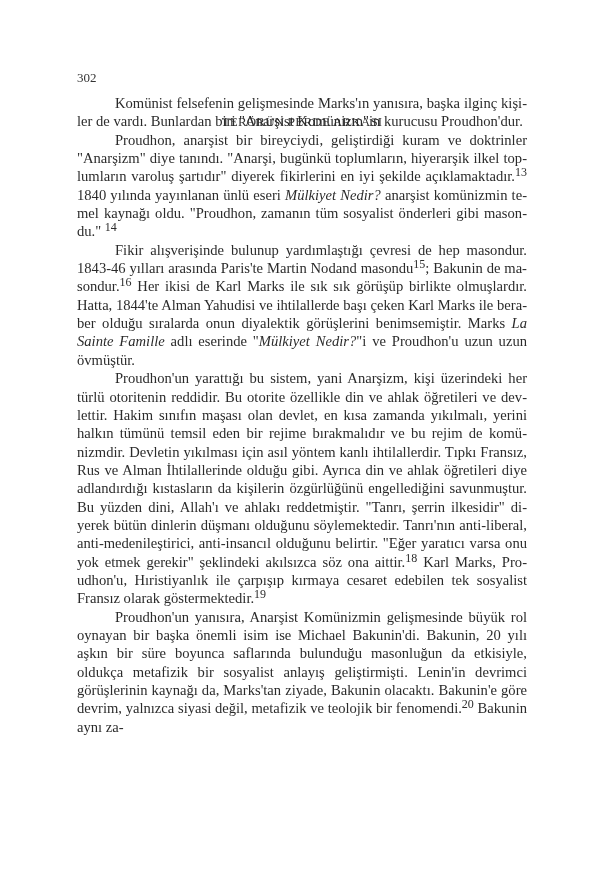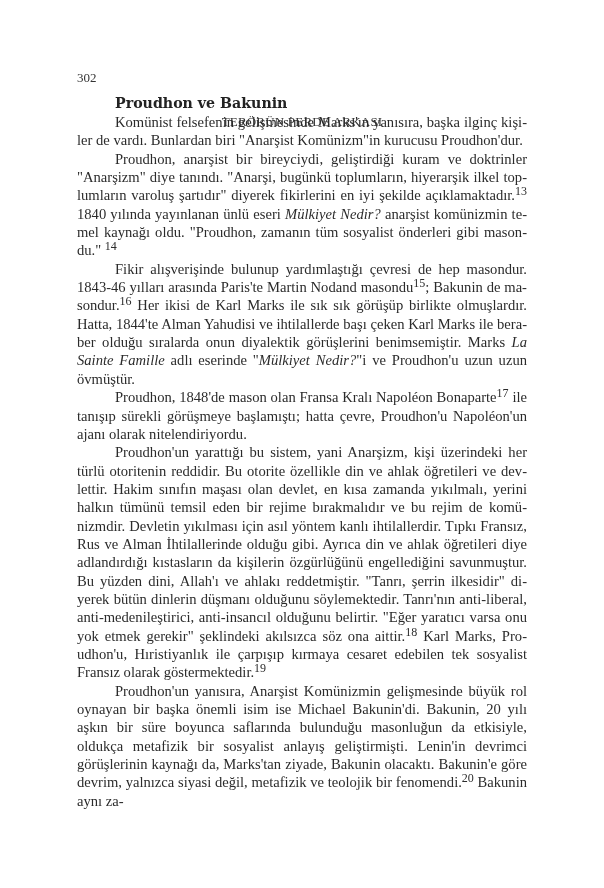--- a/index.html
+++ b/index.html
@@ -37,23 +37,21 @@
 </head>
 <body>
 
 <div class="page">
   <div class="running-head">
     <span class="page-num">302</span>
     <span class="book-title">TERÖRÜN PERDE ARKASI</span>
   </div>
 
   <div class="content">
-    <h2>Proudhon ve Bakunin</h2>
     <div id="paras">
         <p>Komünist felsefenin gelişmesinde Marks'ın yanısıra, başka ilginç kişi­ler de vardı. Bunlardan biri "Anarşist Komünizm"in kurucusu Proudhon'dur.</p>
         <p>Proudhon, anarşist bir bireyciydi, geliştirdiği kuram ve doktrinler "Anarşizm" diye tanındı. "Anarşi, bugünkü toplumların, hiyerarşik ilkel top­lumların varoluş şartıdır" diyerek fikirlerini en iyi şekilde açıklamaktadır.<sup>13</sup> 1840 yılında yayınlanan ünlü eseri <em>Mülkiyet Nedir?</em> anarşist komünizmin te­mel kaynağı oldu. "Proudhon, zamanın tüm sosyalist önderleri gibi mason­du." <sup>14</sup></p>
         <p>Fikir alışverişinde bulunup yardımlaştığı çevresi de hep masondur. 1843-46 yılları arasında Paris'te Martin Nodand masondu<sup>15</sup>; Bakunin de ma­sondur.<sup>16</sup> Her ikisi de Karl Marks ile sık sık görüşüp birlikte olmuşlardır. Hatta, 1844'te Alman Yahudisi ve ihtilallerde başı çeken Karl Marks ile bera­ber olduğu sıralarda onun diyalektik görüşlerini benimsemiştir. Marks <em>La Sainte Famille</em> adlı eserinde "<em>Mülkiyet Nedir?</em>"i ve Proudhon'u uzun uzun öv­müştür.</p>
-        <p>Proudhon, 1848'de mason olan Fransa Kralı Napoléon Bonaparte<sup>17</sup> ile tanışıp sürekli görüşmeye başlamıştı; hatta çevre, Proudhon'u Napoléon'un ajanı olarak nitelendiriyordu.</p>
         <p>Proudhon'un yarattığı bu sistem, yani Anarşizm, kişi üzerindeki her türlü otoritenin reddidir. Bu otorite özellikle din ve ahlak öğretileri ve dev­lettir. Hakim sınıfın maşası olan devlet, en kısa zamanda yıkılmalı, yerini halkın tümünü temsil eden bir rejime bırakmalıdır ve bu rejim de komü­nizmdir. Devletin yıkılması için asıl yöntem kanlı ihtilallerdir. Tıpkı Fransız, Rus ve Alman İhtilallerinde olduğu gibi. Ayrıca din ve ahlak öğretileri diye adlandırdığı kıstasların da kişilerin özgürlüğünü engellediğini savunmuş­tur. Bu yüzden dini, Allah'ı ve ahlakı reddetmiştir. "Tanrı, şerrin ilkesidir" di­yerek bütün dinlerin düşmanı olduğunu söylemektedir. Tanrı'nın anti-libe­ral, anti-medenileştirici, anti-insancıl olduğunu belirtir. "Eğer yaratıcı varsa onu yok etmek gerekir" şeklindeki akılsızca söz ona aittir.<sup>18</sup> Karl Marks, Pro­udhon'u, Hıristiyanlık ile çarpışıp kırmaya cesaret edebilen tek sosyalist Fransız olarak göstermektedir.<sup>19</sup></p>
         <p>Proudhon'un yanısıra, Anarşist Komünizmin gelişmesinde büyük rol oynayan bir başka önemli isim ise Michael Bakunin'di. Bakunin, 20 yılı aşkın bir süre boyunca saflarında bulunduğu masonluğun da etkisiyle, oldukça metafizik bir sosyalist anlayış geliştirmişti. Lenin'in devrimci görüşlerinin kaynağı da, Marks'tan ziyade, Bakunin olacaktı. Bakunin'e göre devrim, yal­nızca siyasi değil, metafizik ve teolojik bir fenomendi.<sup>20</sup> Bakunin aynı za-</p>
       </div>
   </div>
 </div>
 
 </body></html>

